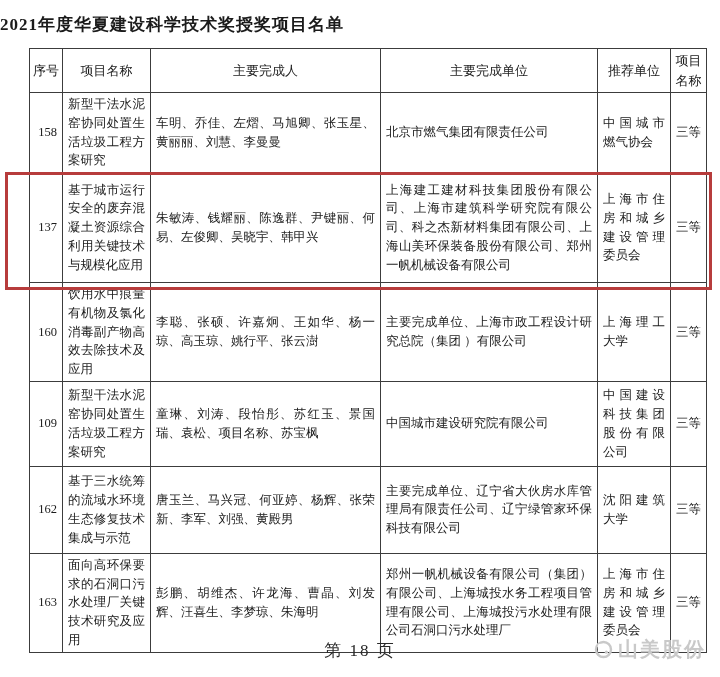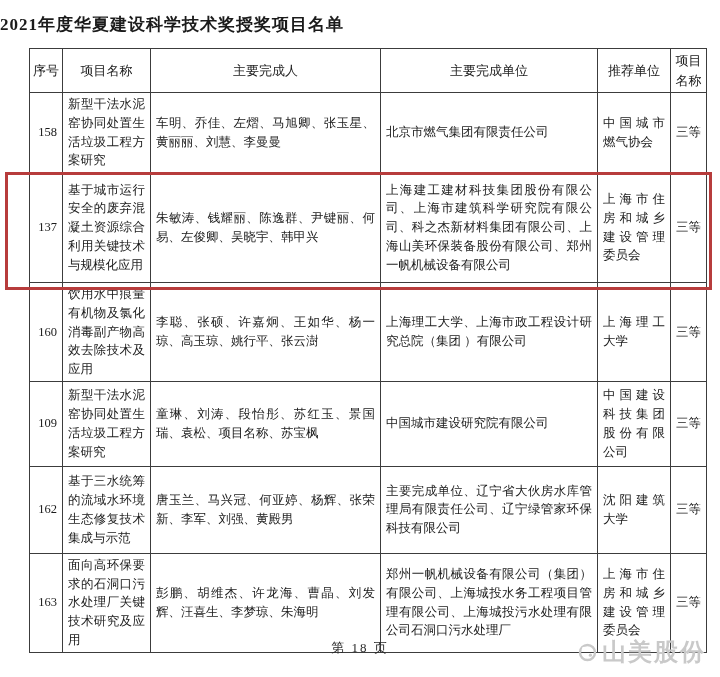--- a/index.html
+++ b/index.html
@@ -64,33 +64,33 @@
     background: transparent;
     pointer-events: none;
     z-index: 5;
   }
   .footer-page {
     position: absolute;
     top: 639px;
     left: 0;
     right: 0;
     text-align: center;
-    font-size: 13px;
+    font-size: 17px;
     letter-spacing: 2px;
     color: #2a2a2a;
   }
   .watermark {
     position: absolute;
     top: 636px;
     right: 14px;
     display: flex;
     align-items: center;
     gap: 5px;
     color: var(--watermark, #c9c9c9);
-    font-size: 24px;
+    font-size: 20px;
     font-weight: bold;
     letter-spacing: 2px;
     font-family: "Liberation Sans", "DejaVu Sans", sans-serif;
   }
   .watermark svg { display: block; }
 </style>
 </head>
 <body>
 
 <div class="page">
@@ -131,21 +131,21 @@
         <td class="c-contrib">朱敏涛、钱耀丽、陈逸群、尹键丽、何易、左俊卿、吴晓宇、韩甲兴</td>
         <td class="c-org">上海建工建材科技集团股份有限公司、上海市建筑科学研究院有限公司、科之杰新材料集团有限公司、上海山美环保装备股份有限公司、郑州一帆机械设备有限公司</td>
         <td class="c-recomm">上海市住房和城乡建设管理委员会</td>
         <td class="c-award">三等</td>
       </tr>
 
       <tr class="h-160">
         <td class="c-no">160</td>
         <td class="c-project">饮用水中痕量有机物及氯化消毒副产物高效去除技术及应用</td>
         <td class="c-contrib">李聪、张硕、许嘉炯、王如华、杨一琼、高玉琼、姚行平、张云澍</td>
-        <td class="c-org">上海理工大学、上海市政工程设计研究总院（集团 ）有限公司</td>
+        <td class="c-org">主要完成单位、上海市政工程设计研究总院（集团 ）有限公司</td>
         <td class="c-recomm">上海理工大学</td>
         <td class="c-award">三等</td>
       </tr>
 
       <tr class="h-161">
         <td class="c-no">109</td>
         <td class="c-project">新型干法水泥窑协同处置生活垃圾工程方案研究</td>
         <td class="c-contrib">童琳、刘涛、段怡彤、苏红玉、景国瑞、袁松、项目名称、苏宝枫</td>
         <td class="c-org">中国城市建设研究院有限公司</td>
         <td class="c-recomm">中国建设科技集团股份有限公司</td>

